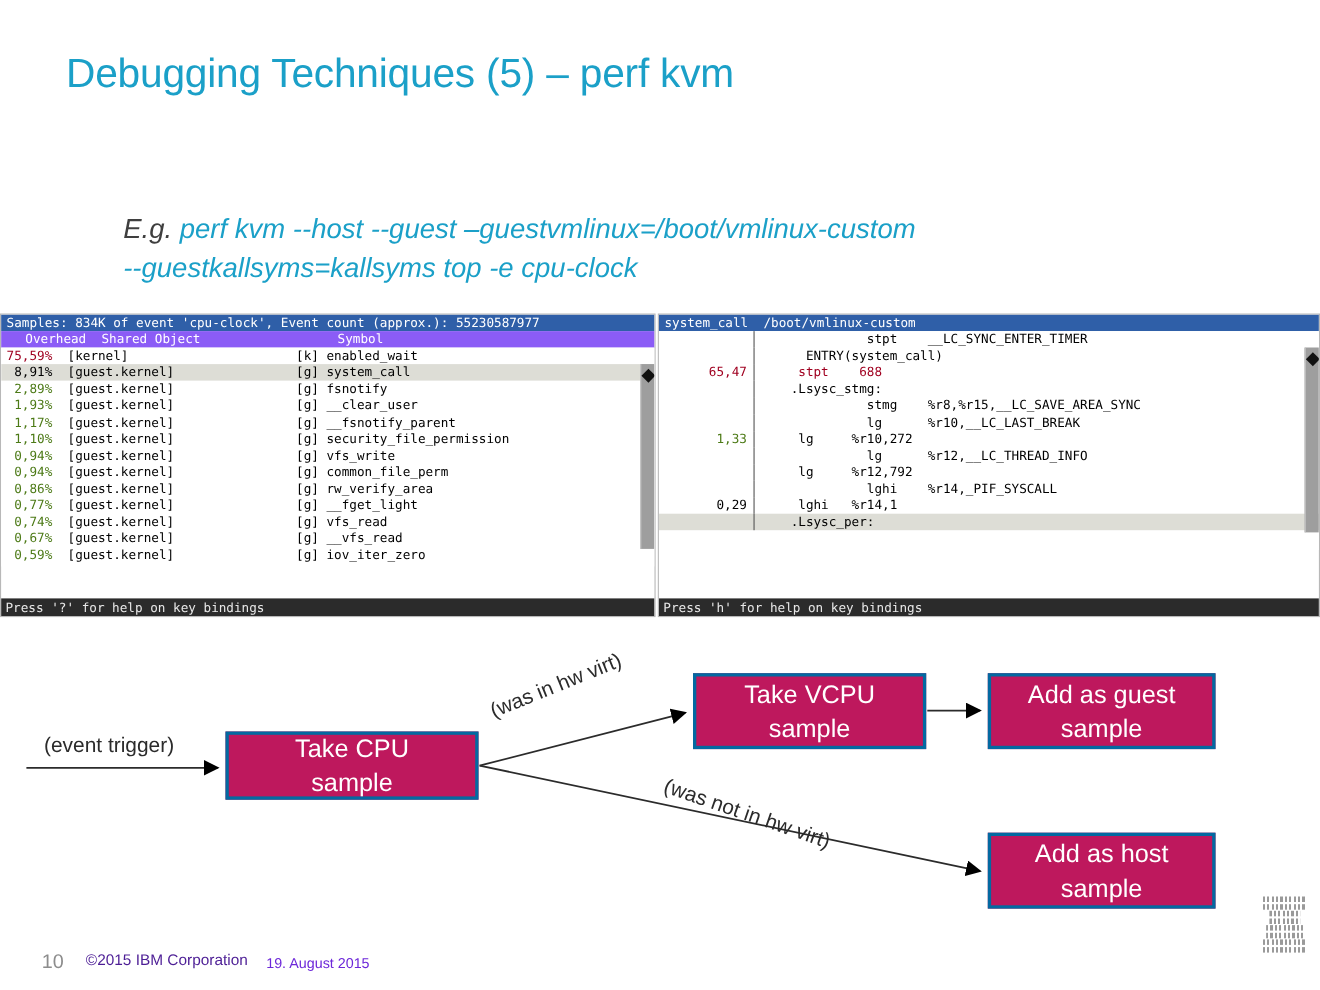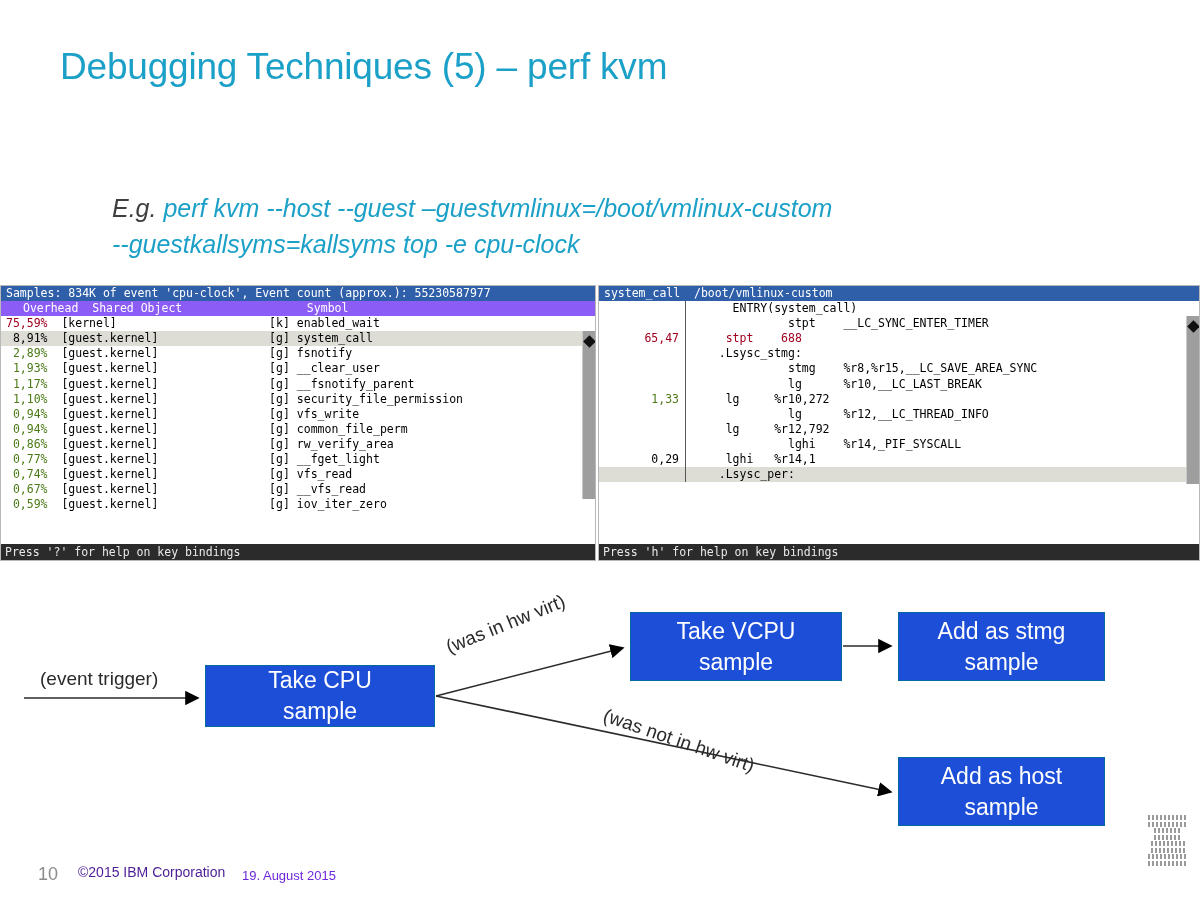--- a/index.html
+++ b/index.html
@@ -167,22 +167,22 @@
   
   #flow {
     position: absolute;
     left: 0;
     top: 580px;
     width: 1200px;
     height: 280px;
   }
   .fbox {
     position: absolute;
-    background: #1d4ed8;
-    border: 1px solid #0369a1;
+    background: #be185d;
+    border: 3px solid #0369a1;
     color: #ffffff;
     font-size: 23px;
     line-height: 31px;
     text-align: center;
     display: flex;
     align-items: center;
     justify-content: center;
     box-sizing: border-box;
     font-family: "Liberation Sans", sans-serif;
   }
@@ -266,22 +266,22 @@
       <div class="vscroll">
         <div class="thumbmark"></div>
       </div>
     </div>
     <div class="term-foot">Press '?' for help on key bindings</div>
   </div>
 
   <div class="term" id="term-right">
     <div class="term-head">system_call  /boot/vmlinux-custom</div>
     <div class="term-body" id="right-body">
+        <div class="asm-row"><span class="asm-pct "></span><span class="asm-sep"></span><span class="asm-code ">             stpt    __LC_SYNC_ENTER_TIMER</span></div>
         <div class="asm-row"><span class="asm-pct "></span><span class="asm-sep"></span><span class="asm-code ">     ENTRY(system_call)</span></div>
-        <div class="asm-row"><span class="asm-pct "></span><span class="asm-sep"></span><span class="asm-code ">             stpt    __LC_SYNC_ENTER_TIMER</span></div>
         <div class="asm-row"><span class="asm-pct pct-hot">65,47</span><span class="asm-sep"></span><span class="asm-code sym-hot">    stpt    688</span></div>
         <div class="asm-row"><span class="asm-pct "></span><span class="asm-sep"></span><span class="asm-code ">   .Lsysc_stmg:</span></div>
         <div class="asm-row"><span class="asm-pct "></span><span class="asm-sep"></span><span class="asm-code ">             stmg    %r8,%r15,__LC_SAVE_AREA_SYNC</span></div>
         <div class="asm-row"><span class="asm-pct "></span><span class="asm-sep"></span><span class="asm-code ">             lg      %r10,__LC_LAST_BREAK</span></div>
         <div class="asm-row"><span class="asm-pct pct-med">1,33</span><span class="asm-sep"></span><span class="asm-code sym-med">    lg     %r10,272</span></div>
         <div class="asm-row"><span class="asm-pct "></span><span class="asm-sep"></span><span class="asm-code ">             lg      %r12,__LC_THREAD_INFO</span></div>
         <div class="asm-row"><span class="asm-pct "></span><span class="asm-sep"></span><span class="asm-code ">    lg     %r12,792</span></div>
         <div class="asm-row"><span class="asm-pct "></span><span class="asm-sep"></span><span class="asm-code ">             lghi    %r14,_PIF_SYSCALL</span></div>
         <div class="asm-row"><span class="asm-pct ">0,29</span><span class="asm-sep"></span><span class="asm-code ">    lghi   %r14,1</span></div>
         <div class="asm-row sel"><span class="asm-pct "></span><span class="asm-sep"></span><span class="asm-code ">   .Lsysc_per:</span></div>
@@ -323,21 +323,21 @@
     </span>
   </div>
   <div class="fbox" id="box-take-vcpu">
     <span>
       <span>Take VCPU</span><br>
       <span>sample</span>
     </span>
   </div>
   <div class="fbox" id="box-add-guest">
     <span>
-      <span>Add as stmg</span><br>
+      <span>Add as guest</span><br>
       <span>sample</span>
     </span>
   </div>
   <div class="fbox" id="box-add-host">
     <span>
       <span>Add as host</span><br>
       <span>sample</span>
     </span>
   </div>
 </div>

